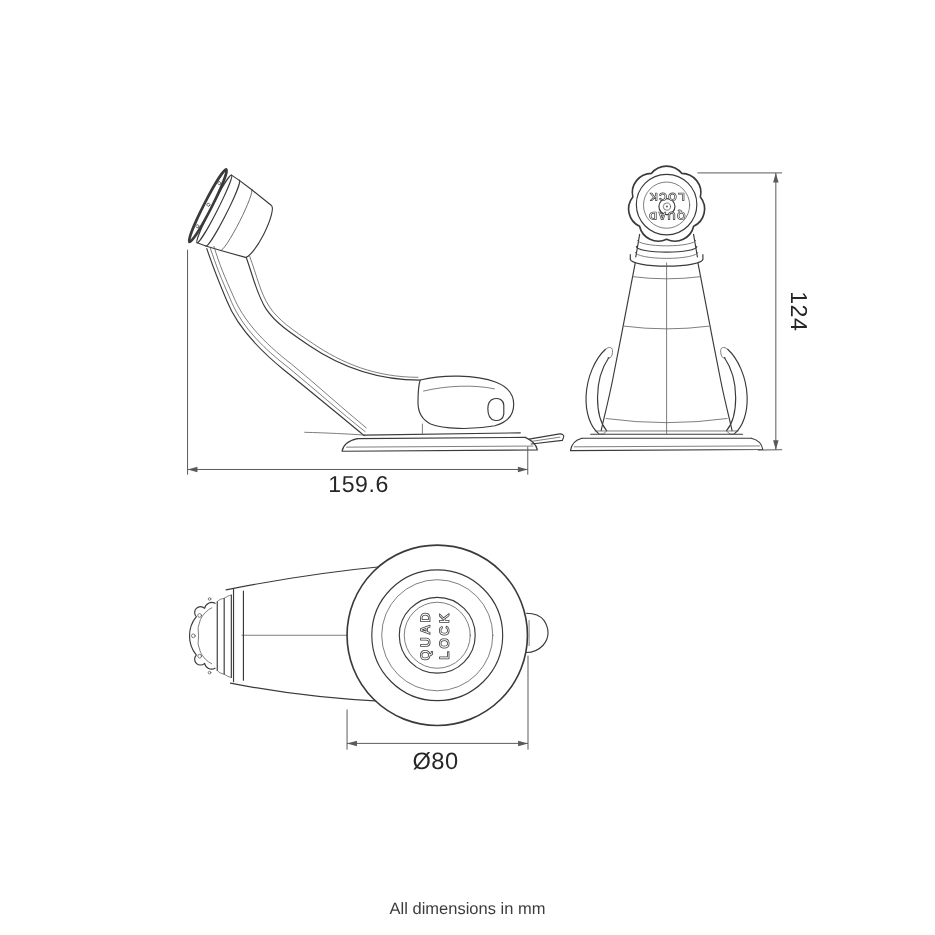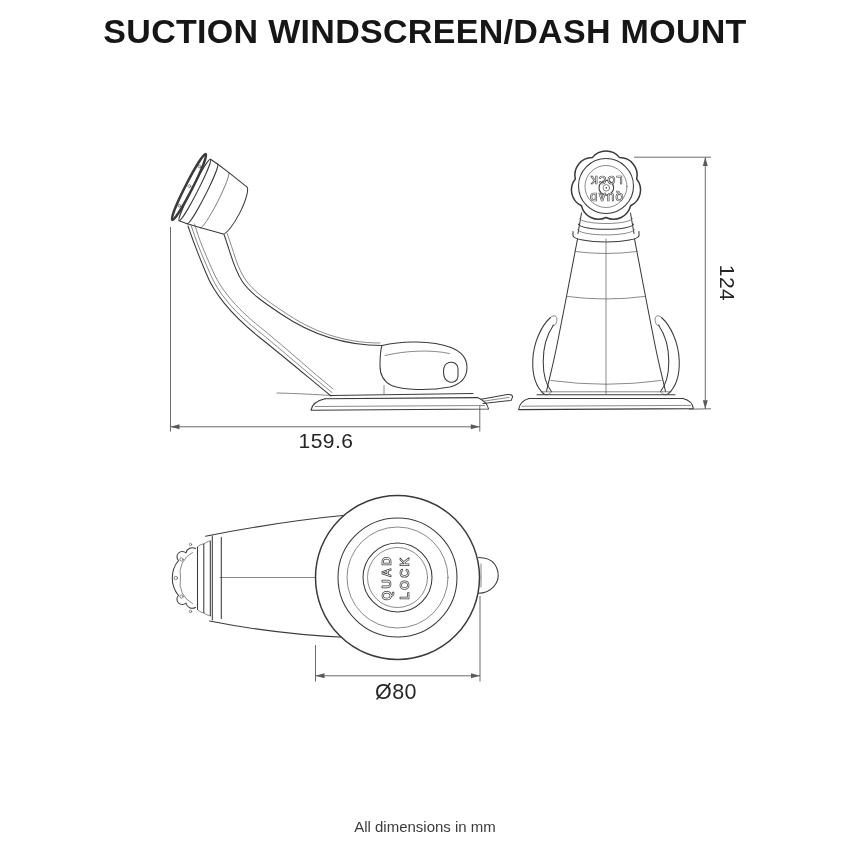--- a/index.html
+++ b/index.html
@@ -22,21 +22,20 @@
   .logotext{fill:#fff;stroke:#3f3f3f;stroke-width:.65;font-family:"Liberation Sans",sans-serif;
         font-weight:700;text-anchor:middle;}
   .logo-front{font-size:10px;letter-spacing:1.2px;}
   .logo-top{font-size:12.5px;letter-spacing:2.3px;stroke-width:.75;}
 </style>
 </head>
 <body>
 
 <div class="page">
 
-  <h1 class="page-title">SUCTION WINDSCREEN/DASH MOUNT</h1>
 
   <svg class="canvas" width="850" height="850" viewBox="0 0 850 850">
 
     <g class="ln">
 
       <g transform="translate(189,187) rotate(27)">
         <ellipse class="thick" cx="0" cy="0" rx="3.6" ry="37"></ellipse>
         <circle class="thin" cx="0" cy="-23" r="1.4"></circle>
         <circle class="thin" cx="0" cy="-1" r="1.4"></circle>
         <circle class="thin" cx="0" cy="21" r="1.4"></circle>

